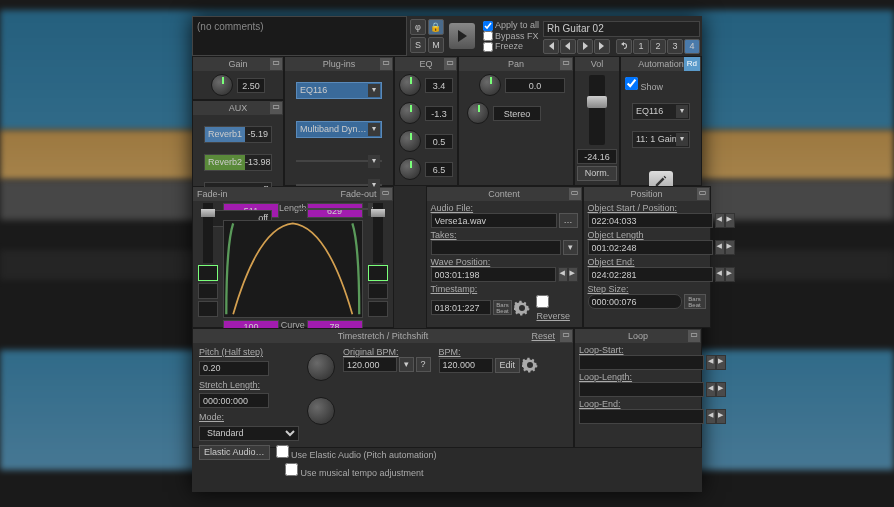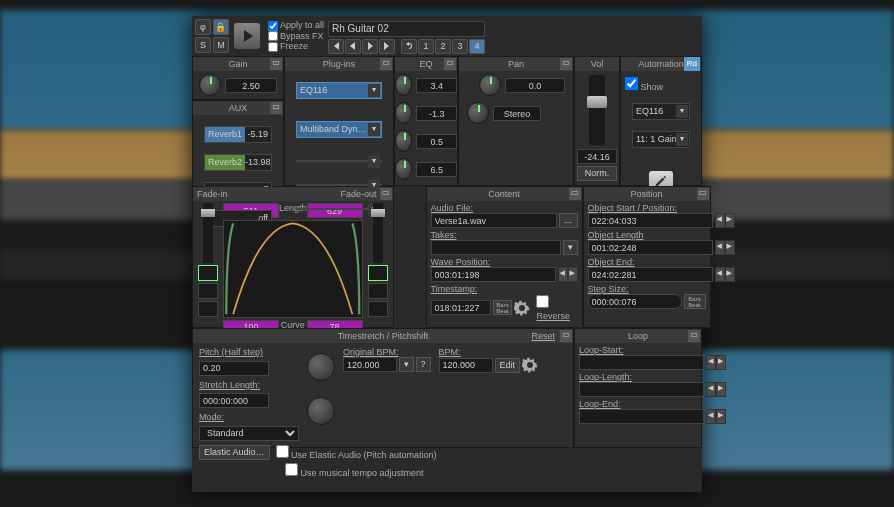--- a/index.html
+++ b/index.html
@@ -41,21 +41,21 @@
   .col-gain { width: 92px; display: flex; flex-direction: column; }
   .col-plug { width: 110px; display: flex; flex-direction: column; }
   .col-eq { width: 64px; }
   .col-pan { width: 116px; }
   .col-vol { width: 46px; }
   .col-auto { width: 82px; }
 
   .knob-box { display: flex; align-items: center; justify-content: center; height: 28px; }
   .knob { width: 22px; height: 22px; border-radius: 50%; background: radial-gradient(circle at 35% 35%, #6a6a6a, #2a2a2a); border: 1px solid #1a1a1a; position: relative; cursor: pointer; }
   .knob::after { content: ''; position: absolute; top: 2px; left: 50%; width: 2px; height: 7px; background: #7aff7a; transform-origin: 50% 9px; }
-  .val { width: 52px; height: 15px; background: #1a1a1a; color: #ccc; border: 1px solid #444; font-size: 9px; text-align: center; margin-left: 4px; line-height: 14px; }
+  .val { width: 28px; height: 15px; background: #1a1a1a; color: #ccc; border: 1px solid #444; font-size: 9px; text-align: center; margin-left: 4px; line-height: 14px; }
 
   .slot { height: 17px; background: #222; border: 1px solid #444; color: #ccc; font-size: 9px; padding: 0 3px; line-height: 15px; display: flex; align-items: center; cursor: pointer; margin: 11px; position: relative; }
   .slot.sel { background: #3a6a9a; border-color: #5a8aba; }
   .slot .dd { position: absolute; right: 1px; width: 12px; text-align: center; background: #3a3a3a; height: 13px; line-height: 11px; font-size: 8px; }
   .slot.aux { padding-left: 0; }
   .slot.aux .tag { background: #4a7aaa; padding: 0 3px; height: 100%; display: inline-flex; align-items: center; }
   .slot.aux.r2 .tag { background: #5a8a3a; }
 
   .btn { height: 15px; background: #3a3a3a; border: 1px solid #555; color: #ccc; font-size: 9px; padding: 0 4px; line-height: 13px; cursor: pointer; display: inline-flex; align-items: center; }
 
@@ -112,20 +112,21 @@
   <div class="bg-track bg1"></div>
   <div class="bg-track bg2"></div>
   <div class="bg-track bg3"></div>
   <div class="bg-track bg4"></div>
   <div class="bg-track bg5"></div>
 </div>
 
 <div class="panel">
 
   <div class="top">
+    <div class="comments">(no comments)</div>
     <div class="top-btns">
       <div style="display:flex;flex-direction:column">
         <div style="display:flex">
             <div class="sq">φ</div>
             <div class="sq locked">🔒</div>
           </div>
         <div style="display:flex">
             <div class="sq">S</div>
             <div class="sq">M</div>
           </div>

